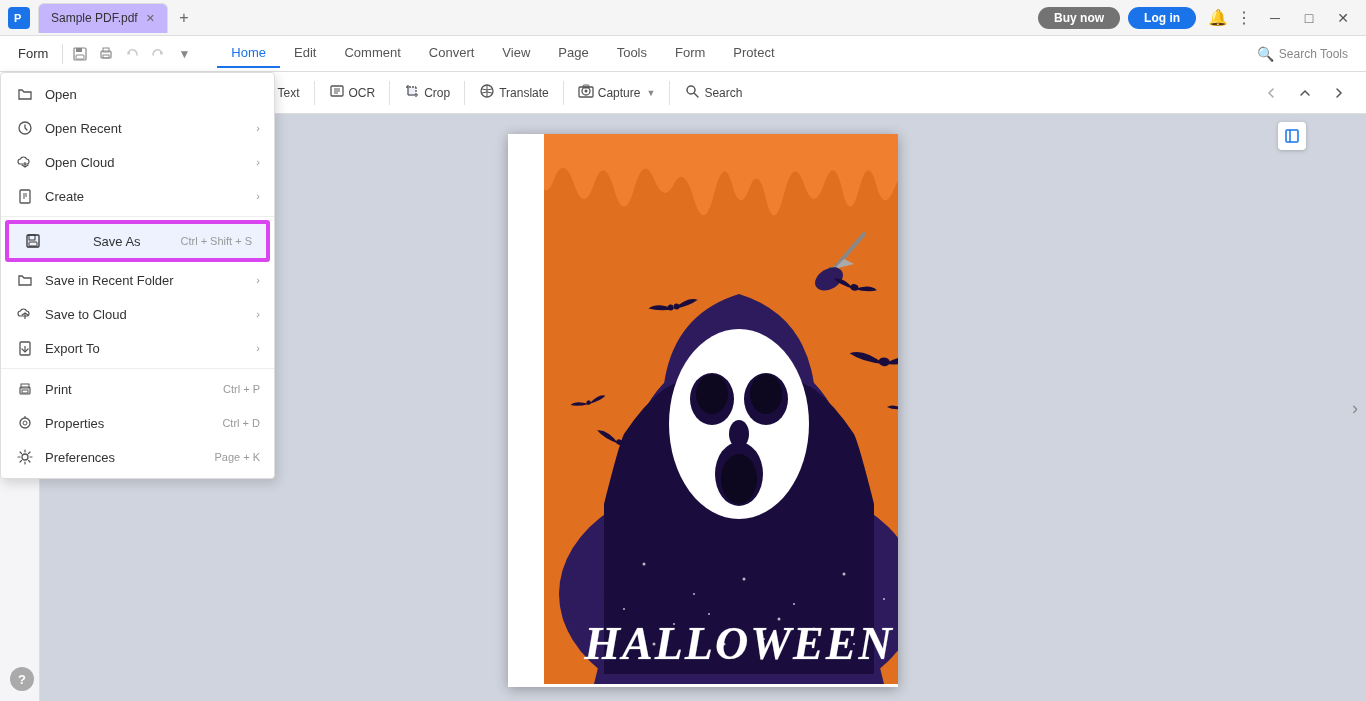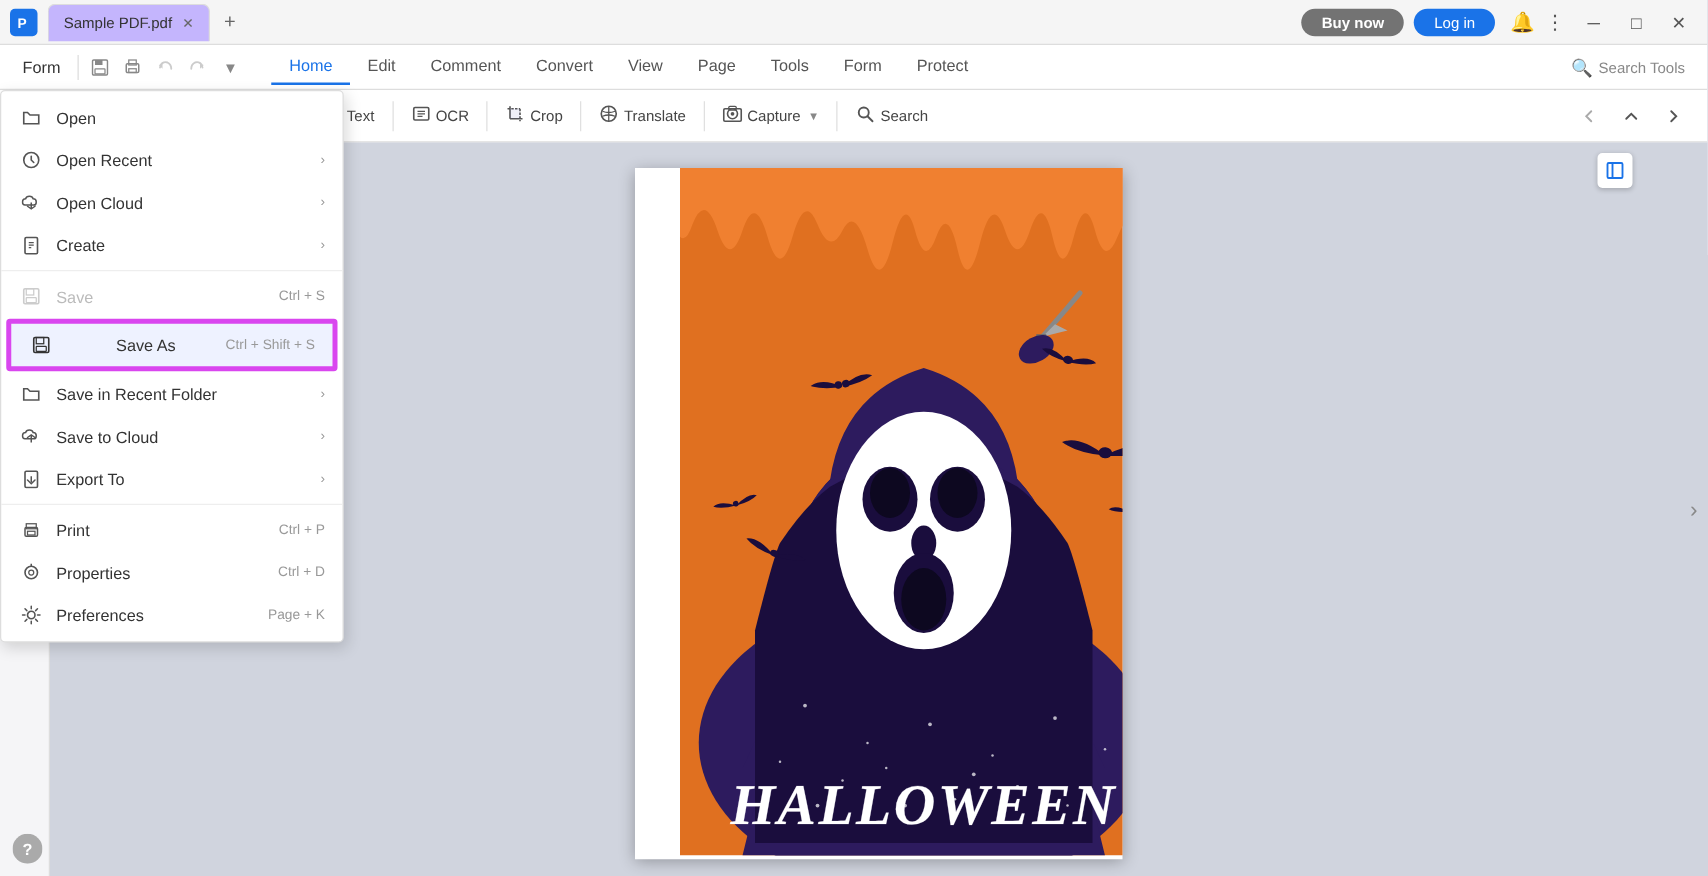--- a/index.html
+++ b/index.html
@@ -28,21 +28,21 @@
       justify-content: center; border-radius: 50%; cursor: pointer;
       color: #666; font-size: 16px;
     }
     .titlebar-spacer { flex: 1; }
     .titlebar-btn-buy {
       background: #737373; color: white; border: none; border-radius: 14px;
       padding: 4px 16px; font-size: 12px; cursor: pointer; font-weight: 600;
     }
     .titlebar-btn-login {
       background: #1a73e8; color: white; border: none; border-radius: 14px;
-      padding: 4px 16px; font-size: 12px; cursor: pointer; margin-left: 8px; font-weight: 400;
+      padding: 4px 16px; font-size: 12px; cursor: pointer; margin-left: 8px; font-weight: 700;
     }
     .titlebar-icons { display: flex; align-items: center; gap: 8px; margin-left: 12px; }
     .titlebar-icon { color: #555; font-size: 16px; cursor: pointer; }
     .win-controls { display: flex; align-items: center; gap: 4px; margin-left: 8px; }
     .win-btn { width: 30px; height: 24px; display: flex; align-items: center; justify-content: center; cursor: pointer; color: #555; font-size: 14px; border-radius: 3px; }
 
     
     .menubar {
       display: flex; align-items: center; height: 36px;
       background: white; border-bottom: 1px solid #ddd; padding: 0 8px;
@@ -503,31 +503,20 @@
           <line x1="6" y1="8" x2="10" y2="8" stroke="#555" stroke-width="1"></line>
           <line x1="6" y1="10" x2="8" y2="10" stroke="#555" stroke-width="1"></line>
         </svg>
     </span>
     <span class="fm-label">Create</span>
     <span class="fm-arrow">›</span>
   </div>
 
   <div class="fm-divider"></div>
 
-  <div class="fm-item disabled">
-    <span class="fm-icon">
-      <svg width="16" height="16" viewBox="0 0 16 16">
-          <rect x="2" y="2" width="12" height="12" rx="1" fill="none" stroke="#ccc" stroke-width="1.3"></rect>
-          <rect x="4" y="2" width="6" height="5" fill="none" stroke="#ccc" stroke-width="1"></rect>
-          <rect x="4" y="9" width="8" height="4" rx="0.5" fill="none" stroke="#ccc" stroke-width="1"></rect>
-        </svg>
-    </span>
-    <span class="fm-label" style="color:#bbb;">Save</span>
-    <span class="fm-shortcut">Ctrl + S</span>
-  </div>
 
   <div class="fm-item highlighted">
     <span class="fm-icon">
       <svg width="16" height="16" viewBox="0 0 16 16">
           <rect x="2" y="2" width="12" height="12" rx="1" fill="none" stroke="#333" stroke-width="1.3"></rect>
           <rect x="4" y="2" width="6" height="5" fill="none" stroke="#333" stroke-width="1"></rect>
           <rect x="4" y="9" width="8" height="4" rx="0.5" fill="none" stroke="#333" stroke-width="1"></rect>
         </svg>
     </span>
     <span class="fm-label">Save As</span>

